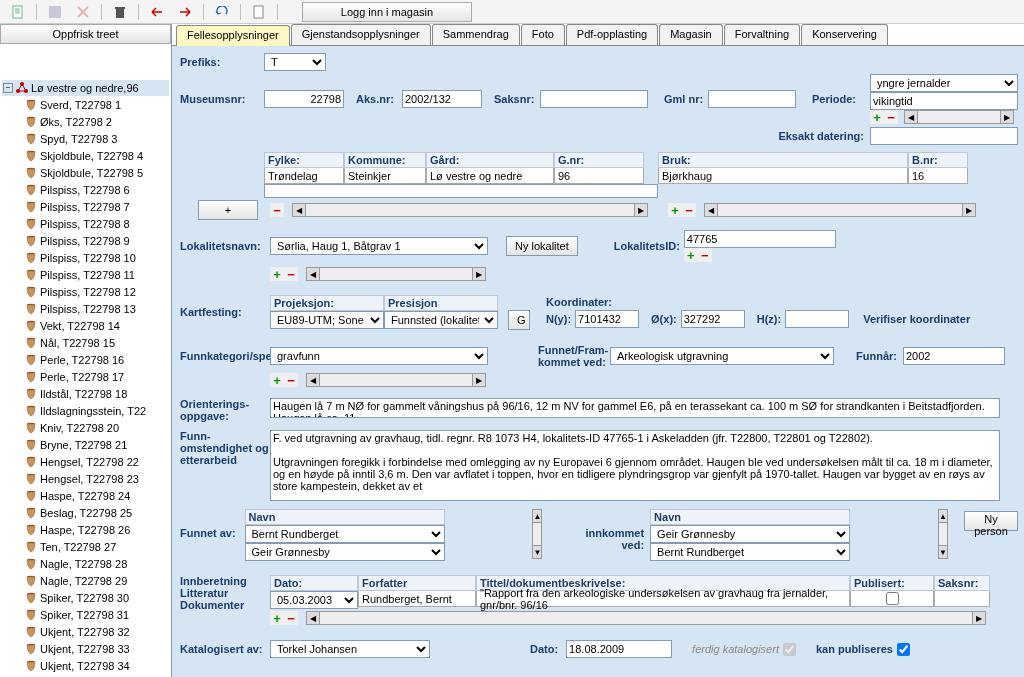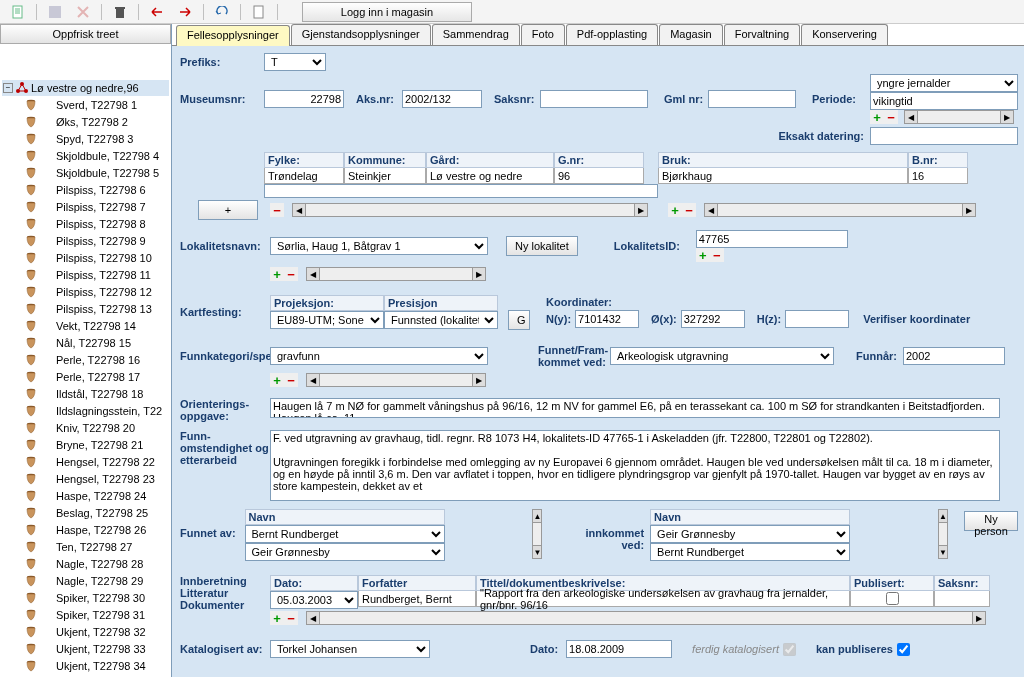--- a/index.html
+++ b/index.html
@@ -10,21 +10,21 @@
 .toolbar .btn { width: 28px; height: 20px; border: 1px solid transparent; background: transparent; display: flex; align-items: center; justify-content: center; cursor: pointer; }
 .toolbar .sep { width: 1px; height: 16px; background: #c0c0c0; margin: 0 4px; }
 .toolbar .login-btn { width: 170px; height: 20px; border: 1px solid #aaa; background: linear-gradient(#fefefe,#e6e6e6); margin-left: 20px; cursor: pointer; }
 
 
 .main { display: flex; height: 653px; }
 .left-panel { width: 172px; background: #fff; border-right: 1px solid #7f9db9; display: flex; flex-direction: column; }
 .refresh-tree { height: 20px; background: linear-gradient(#fefefe,#e4e4e4); border: 1px solid #aaa; text-align: center; line-height: 18px; cursor: pointer; }
 .tree { flex: 1; overflow-y: auto; padding: 2px; }
 .tree-root { display: flex; align-items: center; gap: 2px; background: #d6e5f3; padding: 1px; }
-.tree-item { display: flex; align-items: center; gap: 18px; padding: 0 0 0 22px; height: 17px; white-space: nowrap; cursor: pointer; }
+.tree-item { display: flex; align-items: center; gap: 2px; padding: 0 0 0 22px; height: 17px; white-space: nowrap; cursor: pointer; }
 .expand-icon { width: 10px; height: 10px; border: 1px solid #888; display: inline-flex; align-items: center; justify-content: center; font-size: 8px; line-height: 8px; }
 .root-icon { width: 14px; height: 14px; color: #b00; }
 
 .right-panel { flex: 1; background: #d6e5f3; position: relative; overflow: hidden; }
 
 
 .tabs { height: 22px; display: flex; background: #fff; border-bottom: 1px solid #888; padding-left: 4px; }
 .tab { padding: 3px 10px 2px; border: 1px solid #888; border-bottom: none; background: #f2f2f2; margin-right: 1px; cursor: pointer; border-radius: 3px 3px 0 0; font-size: 11px; }
 .tab.active { background: #fef9c3; position: relative; top: 1px; }
 
@@ -463,21 +463,21 @@
             <div class="track"></div>
             <div class="arr">▶</div>
           </div>
       </div>
 
       <div class="row" style="margin-top:10px">
         <span class="lbl" style="width:90px">Lokalitetsnavn:</span>
         <select style="width:218px"><option>Sørlia, Haug 1, Båtgrav 1</option></select>
         <button class="btn-sm" style="margin-left:18px">Ny lokalitet</button>
         <span class="lbl" style="margin-left:36px">LokalitetsID:</span>
-        <div style="display:flex;flex-direction:column;margin-left:16px">
+        <div style="display:flex;flex-direction:column;margin-left:4px">
           <input type="text" style="width: 152px;" value="47765">
           <div style="display:flex">
               <button class="plus-btn">+</button>
               <button class="minus-btn">−</button>
             </div>
         </div>
       </div>
       <div class="row">
         <div style="width:90px"></div>
         <button class="plus-btn">+</button>

